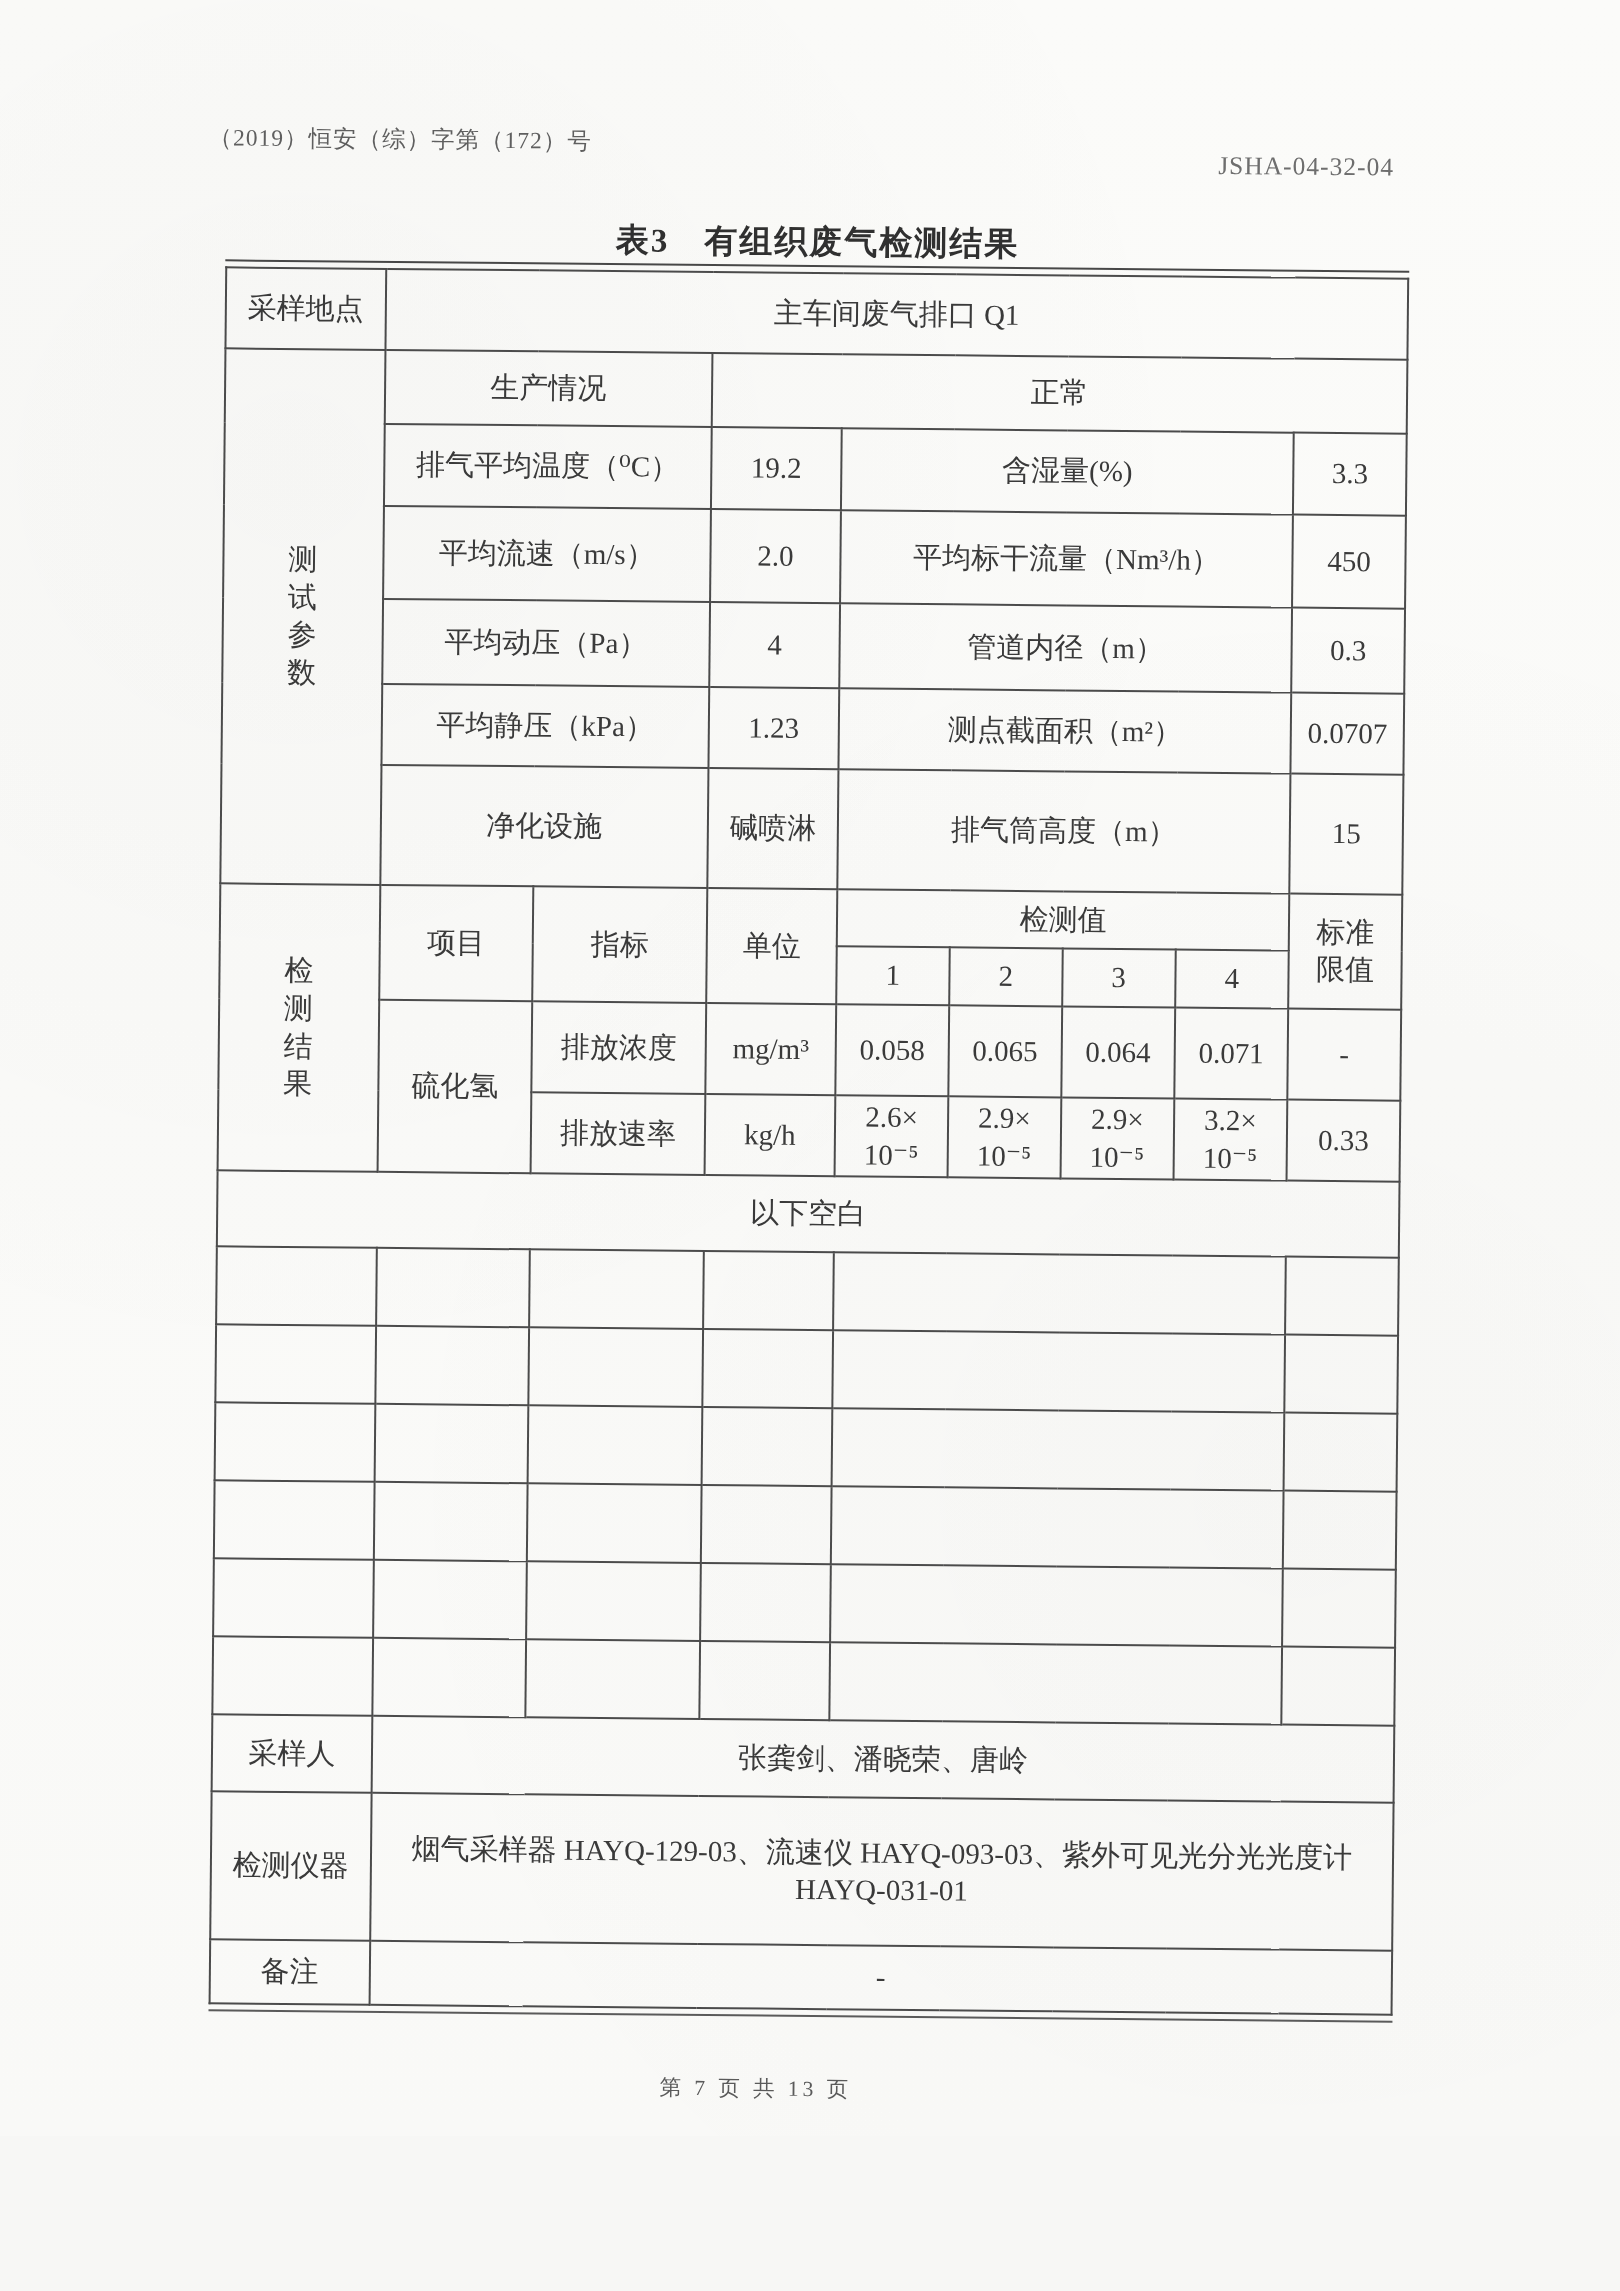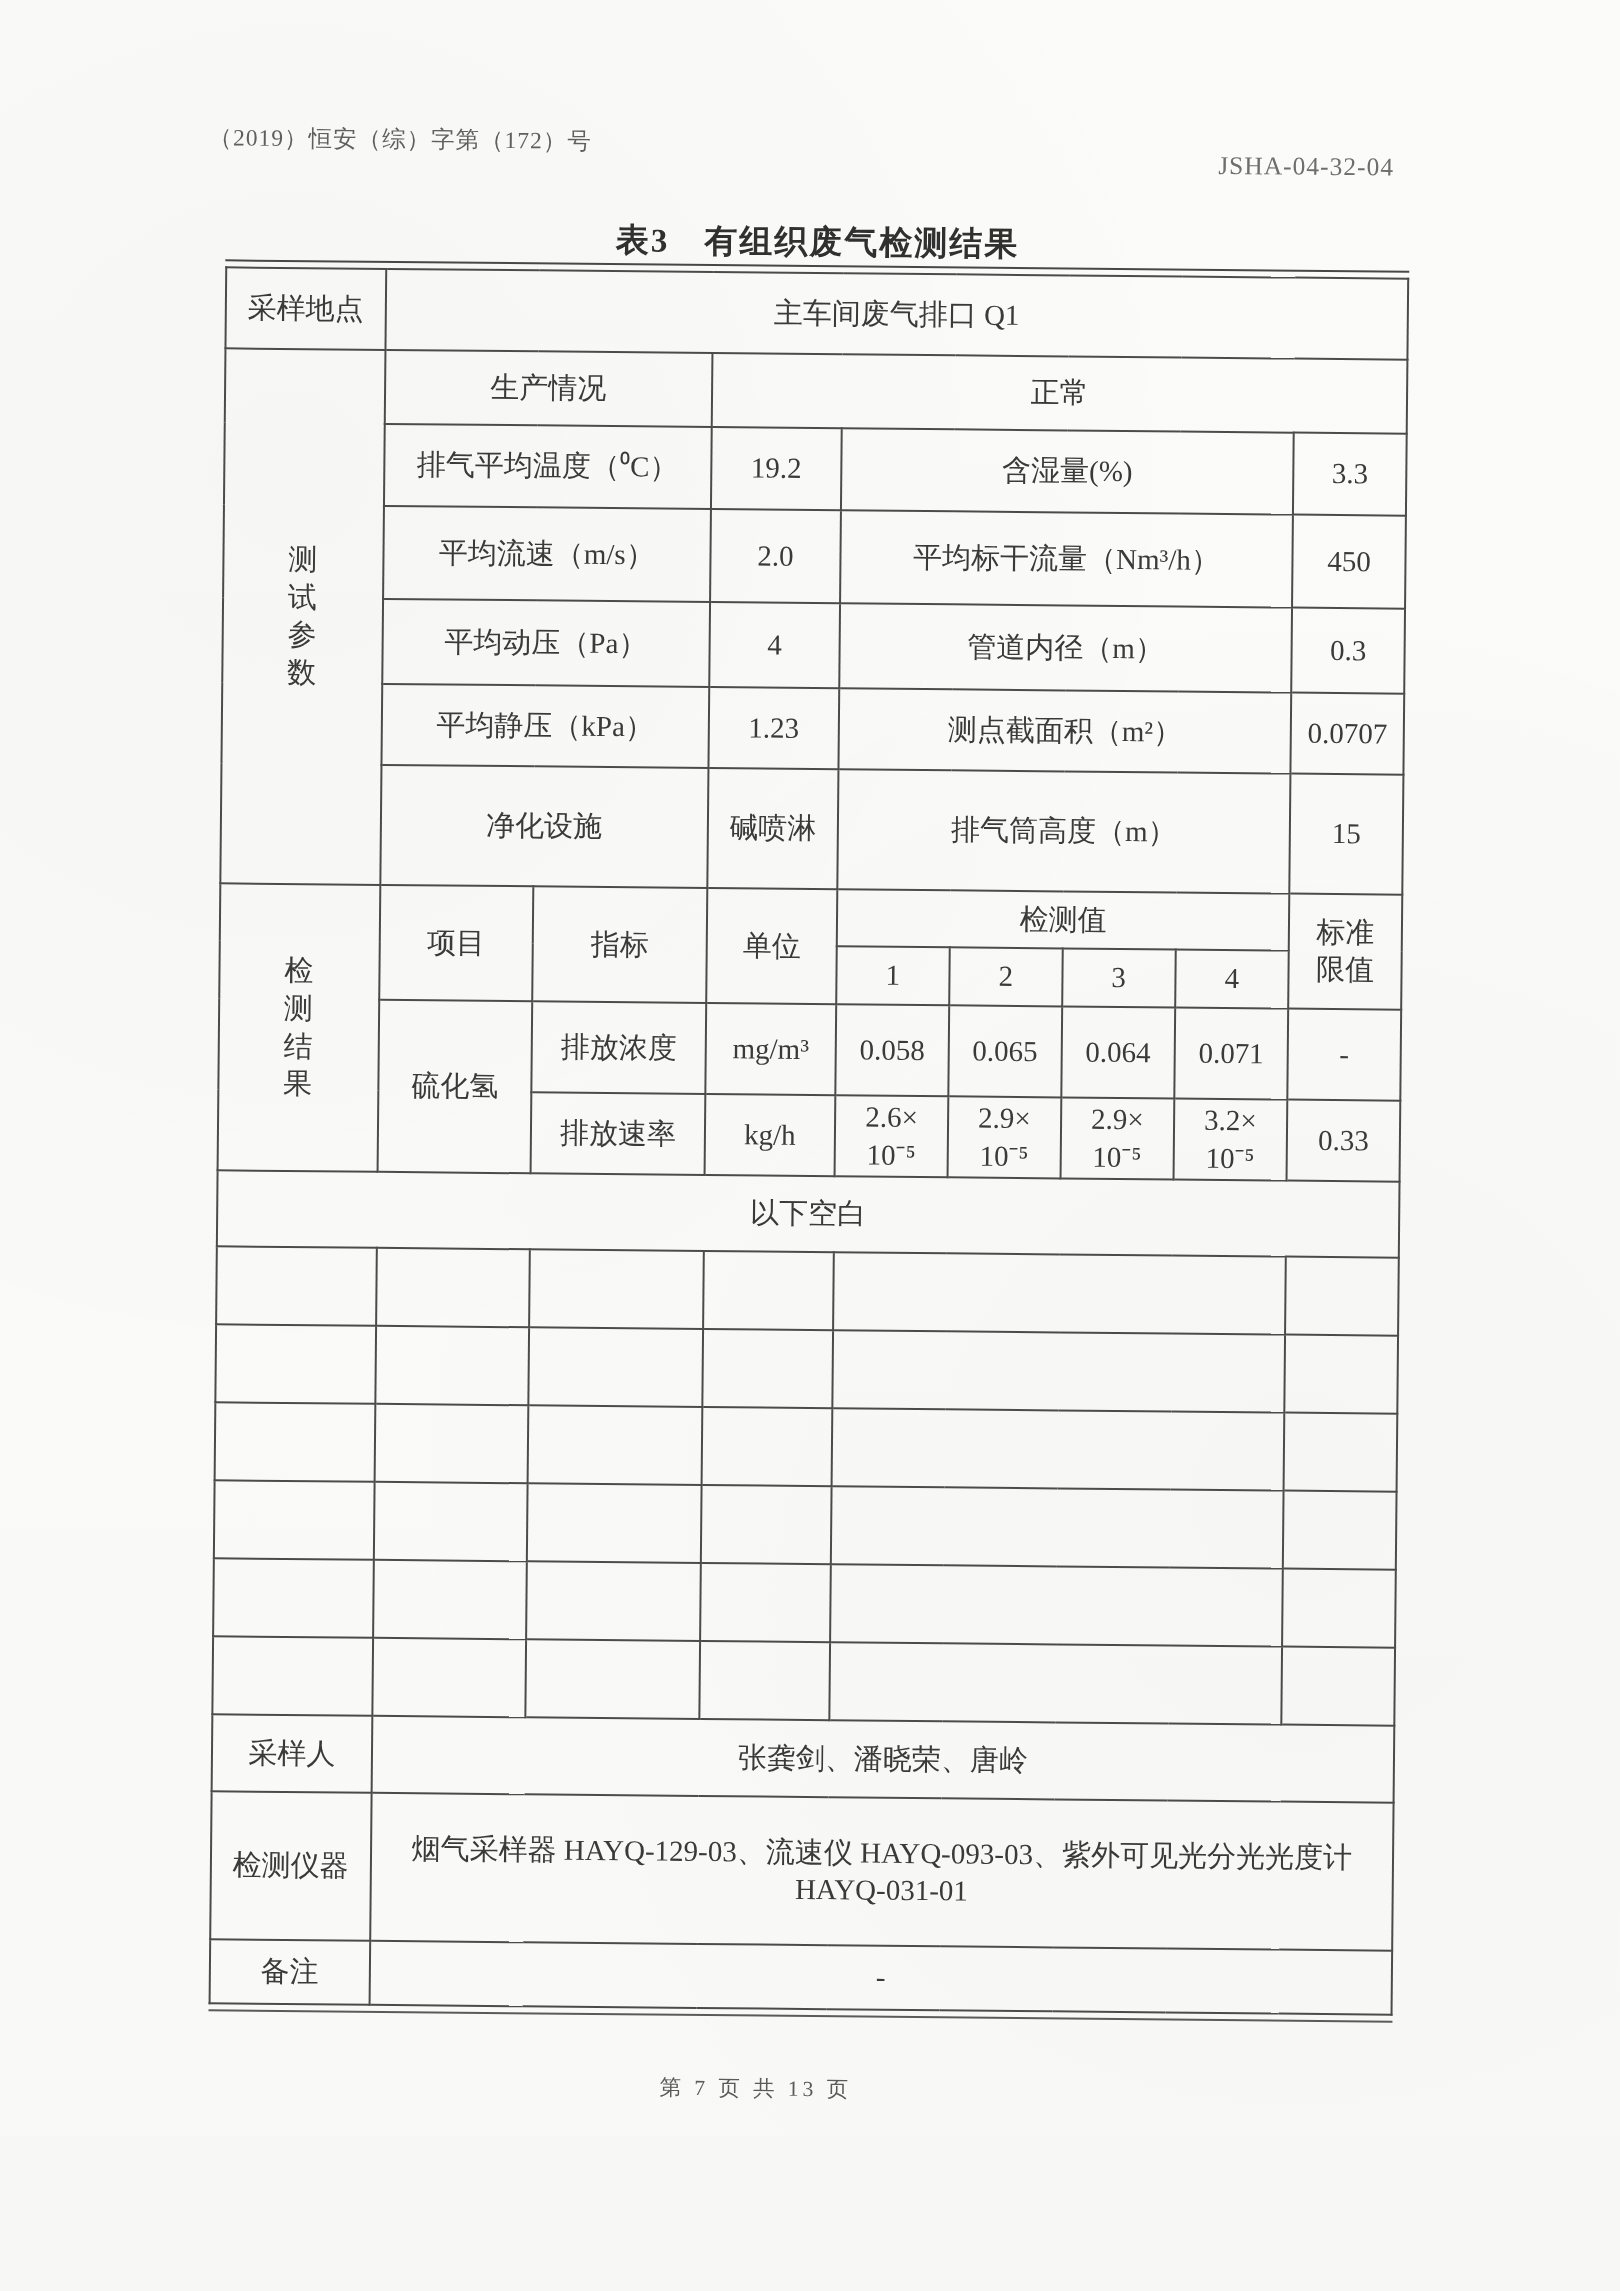--- a/index.html
+++ b/index.html
@@ -9,21 +9,20 @@
     font-family:"Liberation Serif","DejaVu Serif",serif;
     color:#3d3d3d;
     overflow:hidden;
   }
   .sheet{
     position:relative;width:1620px;height:2136px;
     background:
       radial-gradient(circle at 18% 22%, rgba(0,0,0,0.018), transparent 45%),
       radial-gradient(circle at 80% 70%, rgba(0,0,0,0.015), transparent 50%),
       linear-gradient(180deg,#fbfbf9 0%,#f9f9f7 100%);
-    font-family: Liberation Serif, serif;
   }
   .content{
     position:absolute;inset:0;
     transform:rotate(0.55deg);
     transform-origin:50% 48%;
   }
   .doc-number{
     position:absolute;left:200px;top:127px;
     font-size:23.5px;color:#5f5f5f;letter-spacing:1px;
   }

